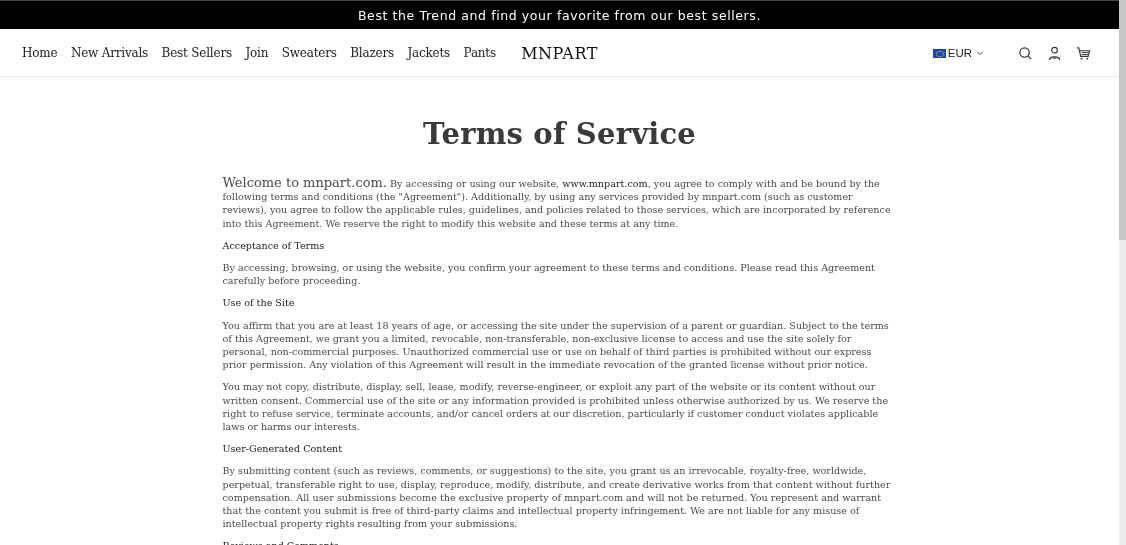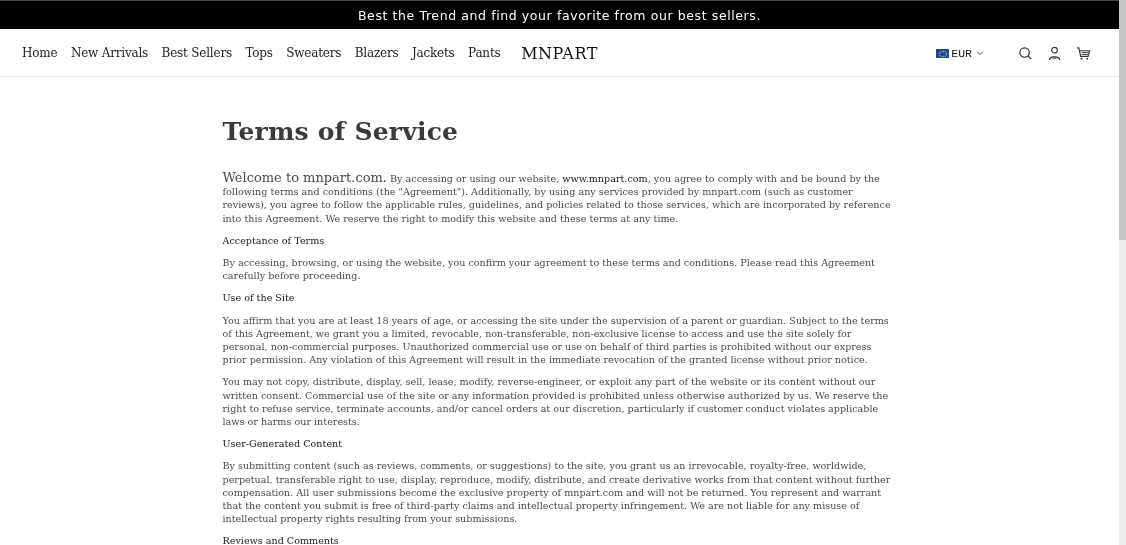--- a/index.html
+++ b/index.html
@@ -8,29 +8,29 @@
   .page { position: absolute; left: 0; top: 0; width: 1119px; height: 545px; overflow: hidden; }
 
   .announce { height: 29px; background: #000; color: #fff; display: flex; align-items: center; justify-content: center;
     font-family: "DejaVu Sans", sans-serif; font-size: 12.5px; letter-spacing: 0.6px; border-top: 1px solid #444; }
 
   .header { position: relative; height: 48px; border-bottom: 1px solid #e8e8e8; display: flex; align-items: center; }
   .nav { display: flex; align-items: flex-end; margin-left: 22px; gap: 0; }
   .nav a { font-family: "DejaVu Serif", serif; font-size: 12px; color: #222; text-decoration: none; margin-right: 13.5px; letter-spacing: -0.2px; }
   .logo { position: absolute; left: 50%; top: 50%; transform: translate(-50%, -50%); font-family: "DejaVu Serif", serif; font-size: 16px; letter-spacing: 0.5px; color: #111; }
   .tools { position: absolute; right: 28px; top: 0; height: 48px; display: flex; align-items: center; }
-  .currency { display: flex; align-items: center; font-family: Liberation Mono, monospace; font-size: 11.5px; color: #222; margin-right: 20px; cursor: pointer; }
+  .currency { display: flex; align-items: center; font-family: Liberation Sans, sans-serif; font-size: 11.5px; color: #222; margin-right: 20px; cursor: pointer; }
   .flag { width: 13px; height: 9px; background: #1f47a8; margin-right: 2px; display: inline-block; position: relative; }
   .flag::after { content: ""; position: absolute; left: 3px; top: 2px; width: 6px; height: 4px; border: 1px dotted #f3d34a; border-radius: 50%; }
   .chev { margin-left: 4px; width: 8px; height: 8px; display: inline-block; }
   .icon-btn { width: 16px; height: 16px; margin-left: 13px; display: inline-flex; align-items: center; justify-content: center; cursor: pointer; }
   .icon-btn svg { width: 15px; height: 15px; }
 
   .content { width: 674px; margin: 0 auto; padding-top: 40px; }
-  .title { text-align: left; font-family: "DejaVu Serif", serif; font-size: 25px; color: #3a3a3a; font-weight: 600; letter-spacing: 0.2px; margin-left: 0; }
+  .title { text-align: center; font-family: "DejaVu Serif", serif; font-size: 29px; color: #3a3a3a; font-weight: 600; letter-spacing: 0.2px; margin-left: 0; }
   .body-text { margin-top: 25px; font-family: "DejaVu Serif", serif; font-size: 9.6px; line-height: 13.2px; color: #4a4a4a; }
   .body-text p { margin-bottom: 9px; }
   .body-text .intro-lead { font-size: 13px; }
   .body-text .strongish { color: #222; }
   .body-text h3 { font-size: 9.6px; font-weight: normal; color: #222; margin-bottom: 9px; margin-top: 0; }
 
   .scrollbar { position: absolute; right: 0; top: 0; width: 7px; height: 545px; background: #ececec; }
   .scroll-thumb { position: absolute; left: 0; top: 0; width: 7px; height: 240px; background: #c6c6c6; }
 </style>
 </head>
@@ -39,21 +39,21 @@
 <div class="page">
   <div class="announce">
     <span>Best the Trend and find your favorite from our best sellers.</span>
   </div>
 
   <div class="header">
     <nav class="nav">
       <a href="#">Home</a>
       <a href="#">New Arrivals</a>
       <a href="#">Best Sellers</a>
-      <a href="#">Tops</a>
+      <a href="#">Join</a>
       <a href="#">Sweaters</a>
       <a href="#">Blazers</a>
       <a href="#">Jackets</a>
       <a href="#">Pants</a>
     </nav>
 
     <div class="logo">MNPART</div>
 
     <div class="tools">
       <div class="currency">

